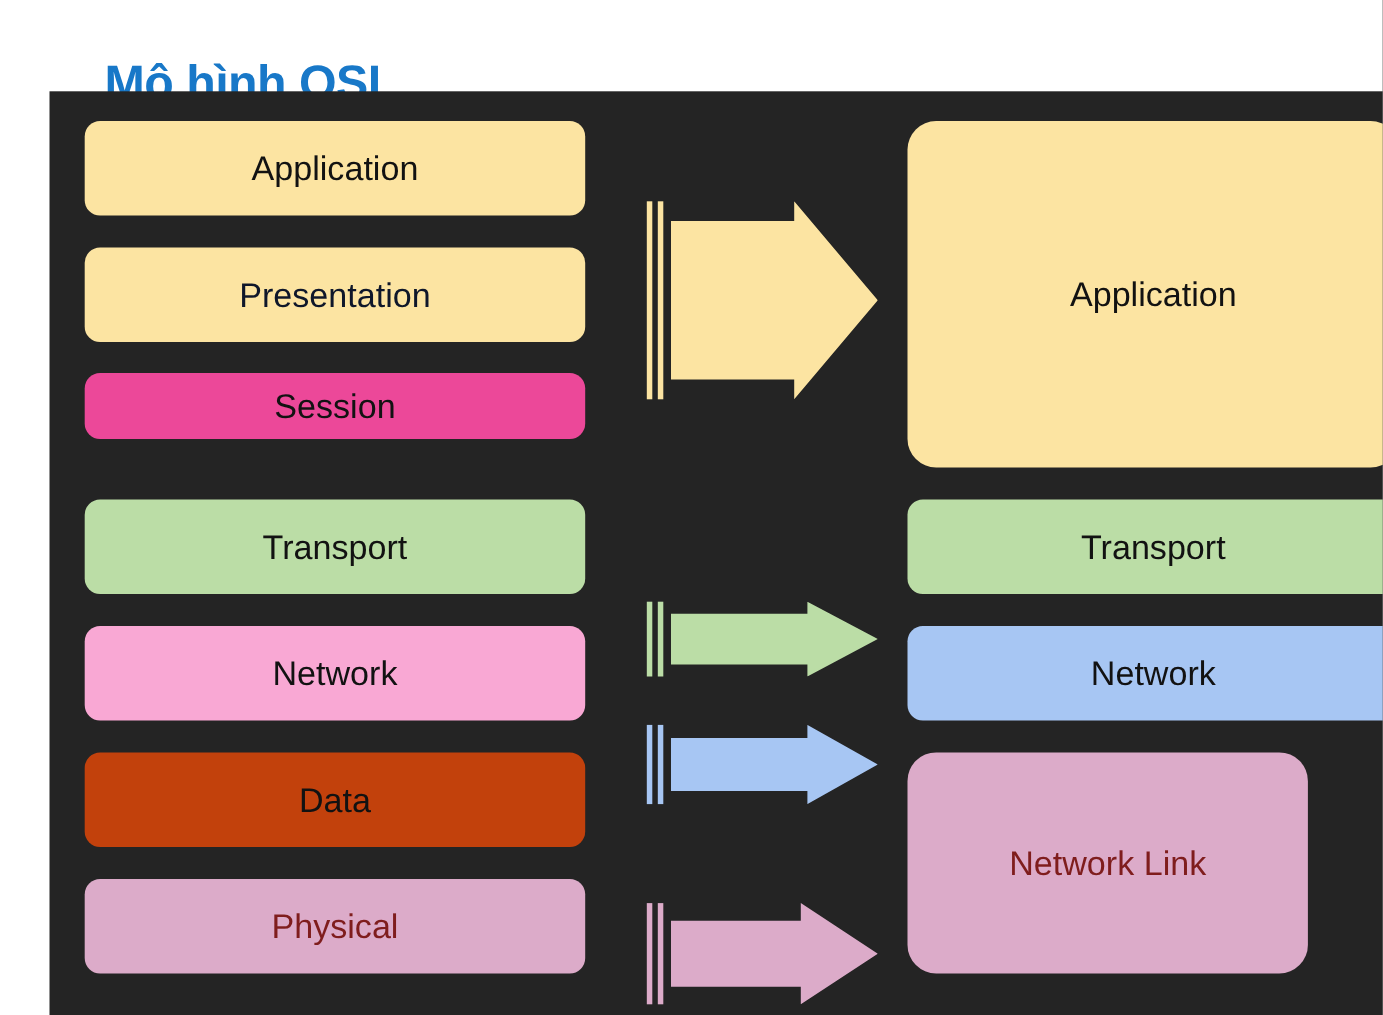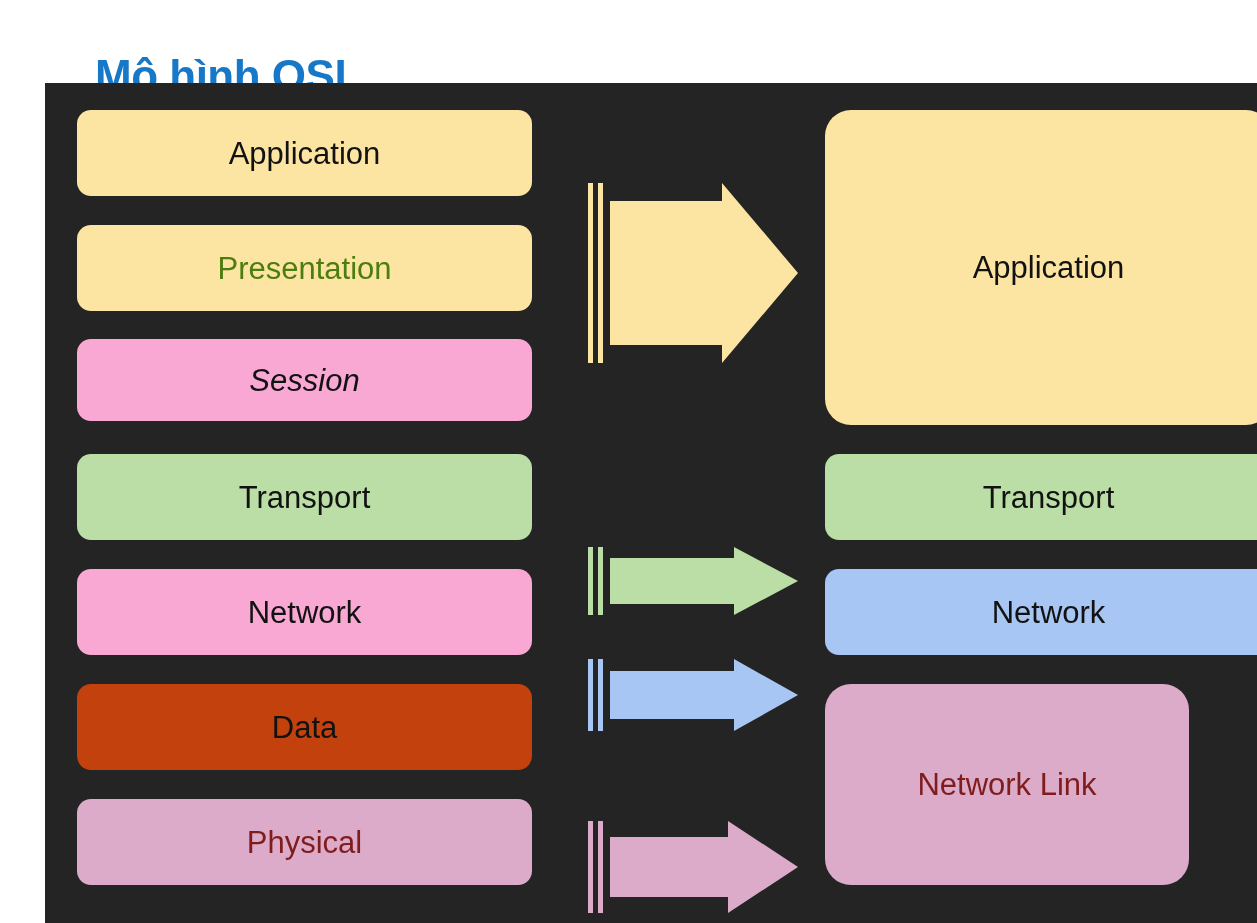--- a/index.html
+++ b/index.html
@@ -69,22 +69,22 @@
 
 <div id="stage">
 
   <div class="title" id="title-osi" style="color: rgb(24, 120, 200); margin-top: 32px;">Mô hình OSI</div>
 
 
   <div id="panel" style="background: rgb(36, 36, 36); margin-left: 40px;">
 
     <div>
       <div class="layer" style="left: 32px; top: 27px; width: 455px; height: 86px; background: rgb(252, 228, 162); color: rgb(18, 18, 18);">Application</div>
-      <div class="layer" style="left: 32px; top: 142px; width: 455px; height: 86px; background: rgb(252, 228, 162); color: #4d7c0f;">Presentation</div>
-      <div class="layer" style="left: 32px; top: 256px; width: 455px; height: 82px; background: #f9a8d4; color: rgb(18, 18, 18); font-style: italic;">Session</div>
+      <div class="layer" style="left: 32px; top: 142px; width: 455px; height: 86px; background: rgb(252, 228, 162); color: #0f172a;">Presentation</div>
+      <div class="layer" style="left: 32px; top: 256px; width: 455px; height: 60px; background: #ec4899; color: rgb(18, 18, 18);">Session</div>
       <div class="layer" style="left: 32px; top: 371px; width: 455px; height: 86px; background: rgb(187, 221, 166); color: rgb(18, 18, 18);">Transport</div>
       <div class="layer" style="left: 32px; top: 486px; width: 455px; height: 86px; background: #f9a8d4; color: rgb(18, 18, 18);">Network</div>
       <div class="layer" style="left: 32px; top: 601px; width: 455px; height: 86px; background: #c2410c; color: rgb(18, 18, 18);">Data</div>
       <div class="layer" style="left: 32px; top: 716px; width: 455px; height: 86px; background: rgb(220, 171, 201); color: #7f1d1d;">Physical</div>
     </div>
 
     <div>
 
       <div class="arrow-group" style="left:543px;top:100px;width:210px;height:180px;">
         <div class="bar b1" style="background: rgb(252, 228, 162);"></div>

